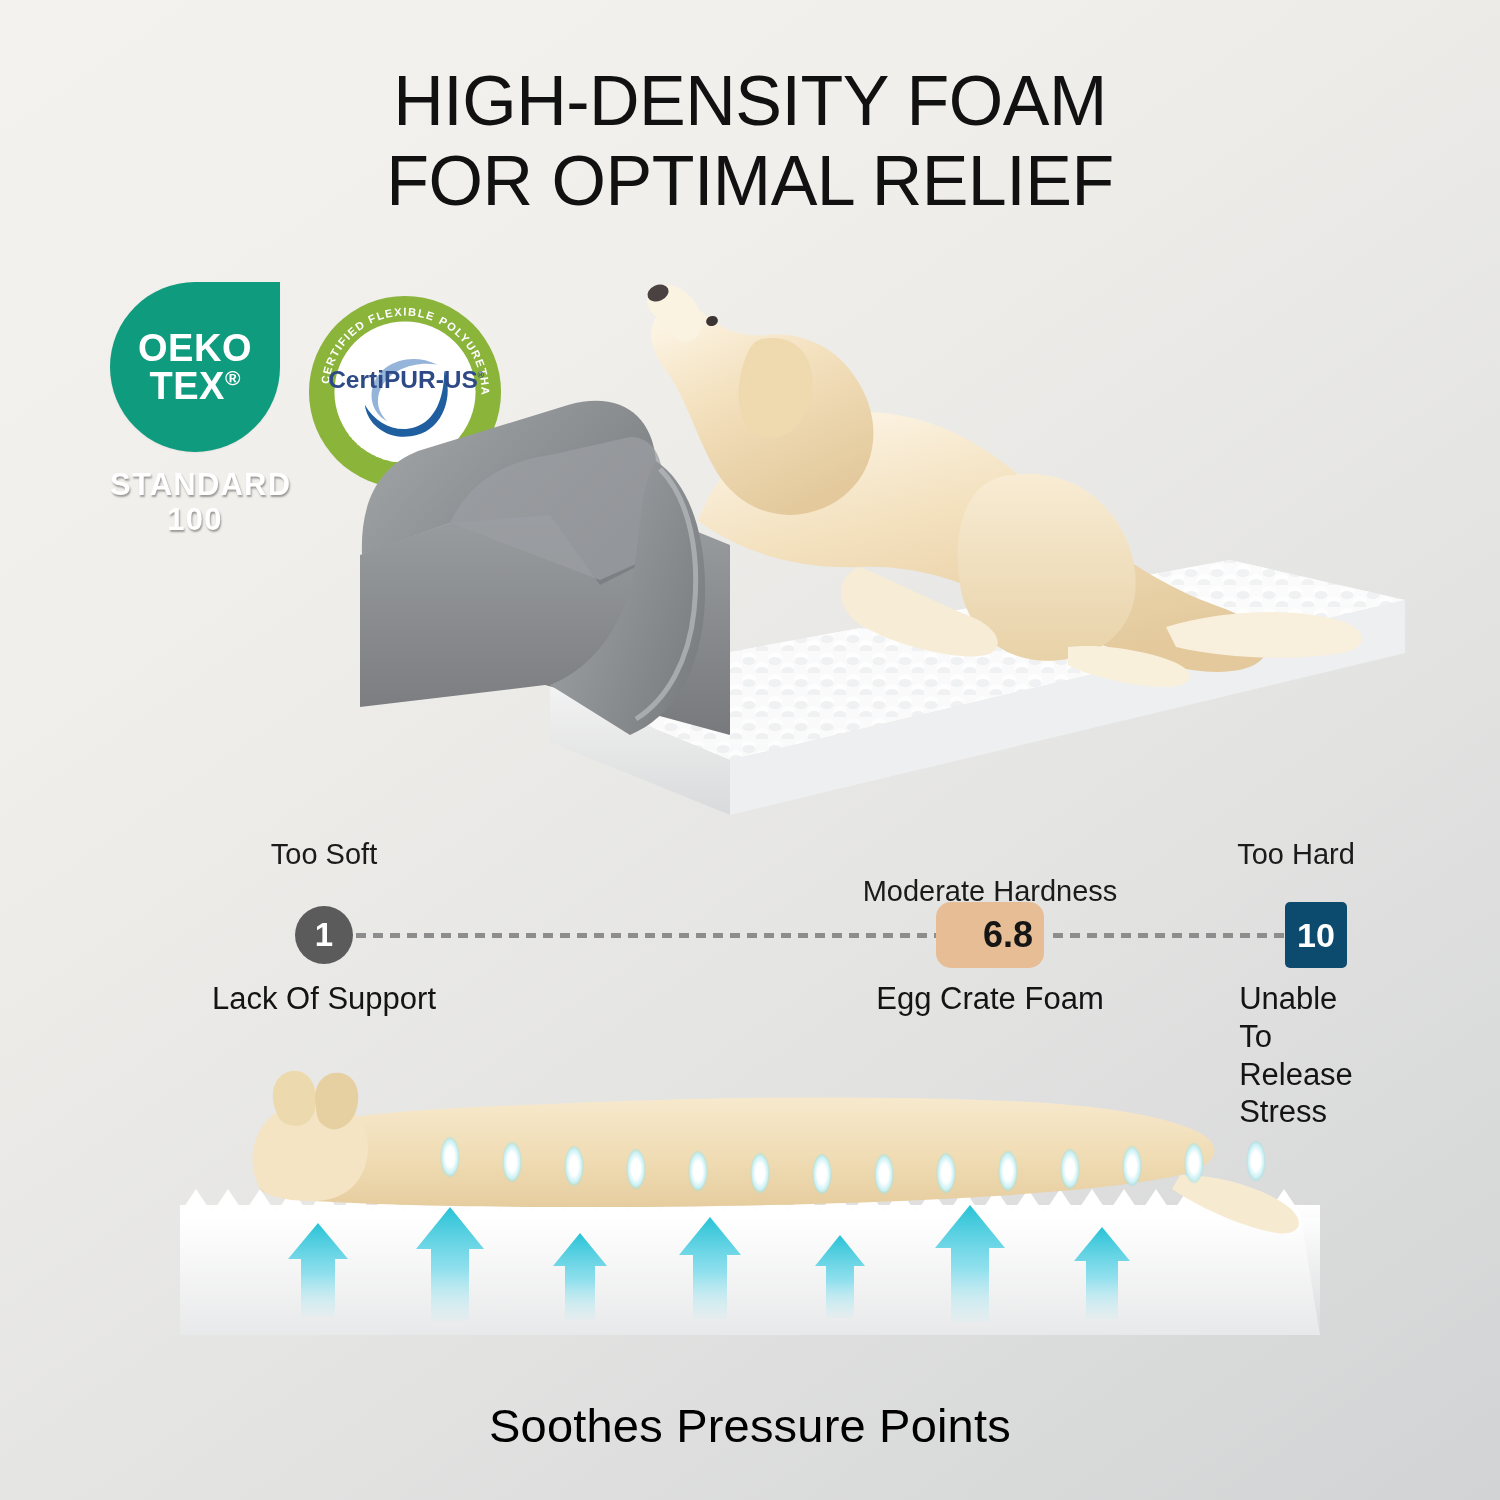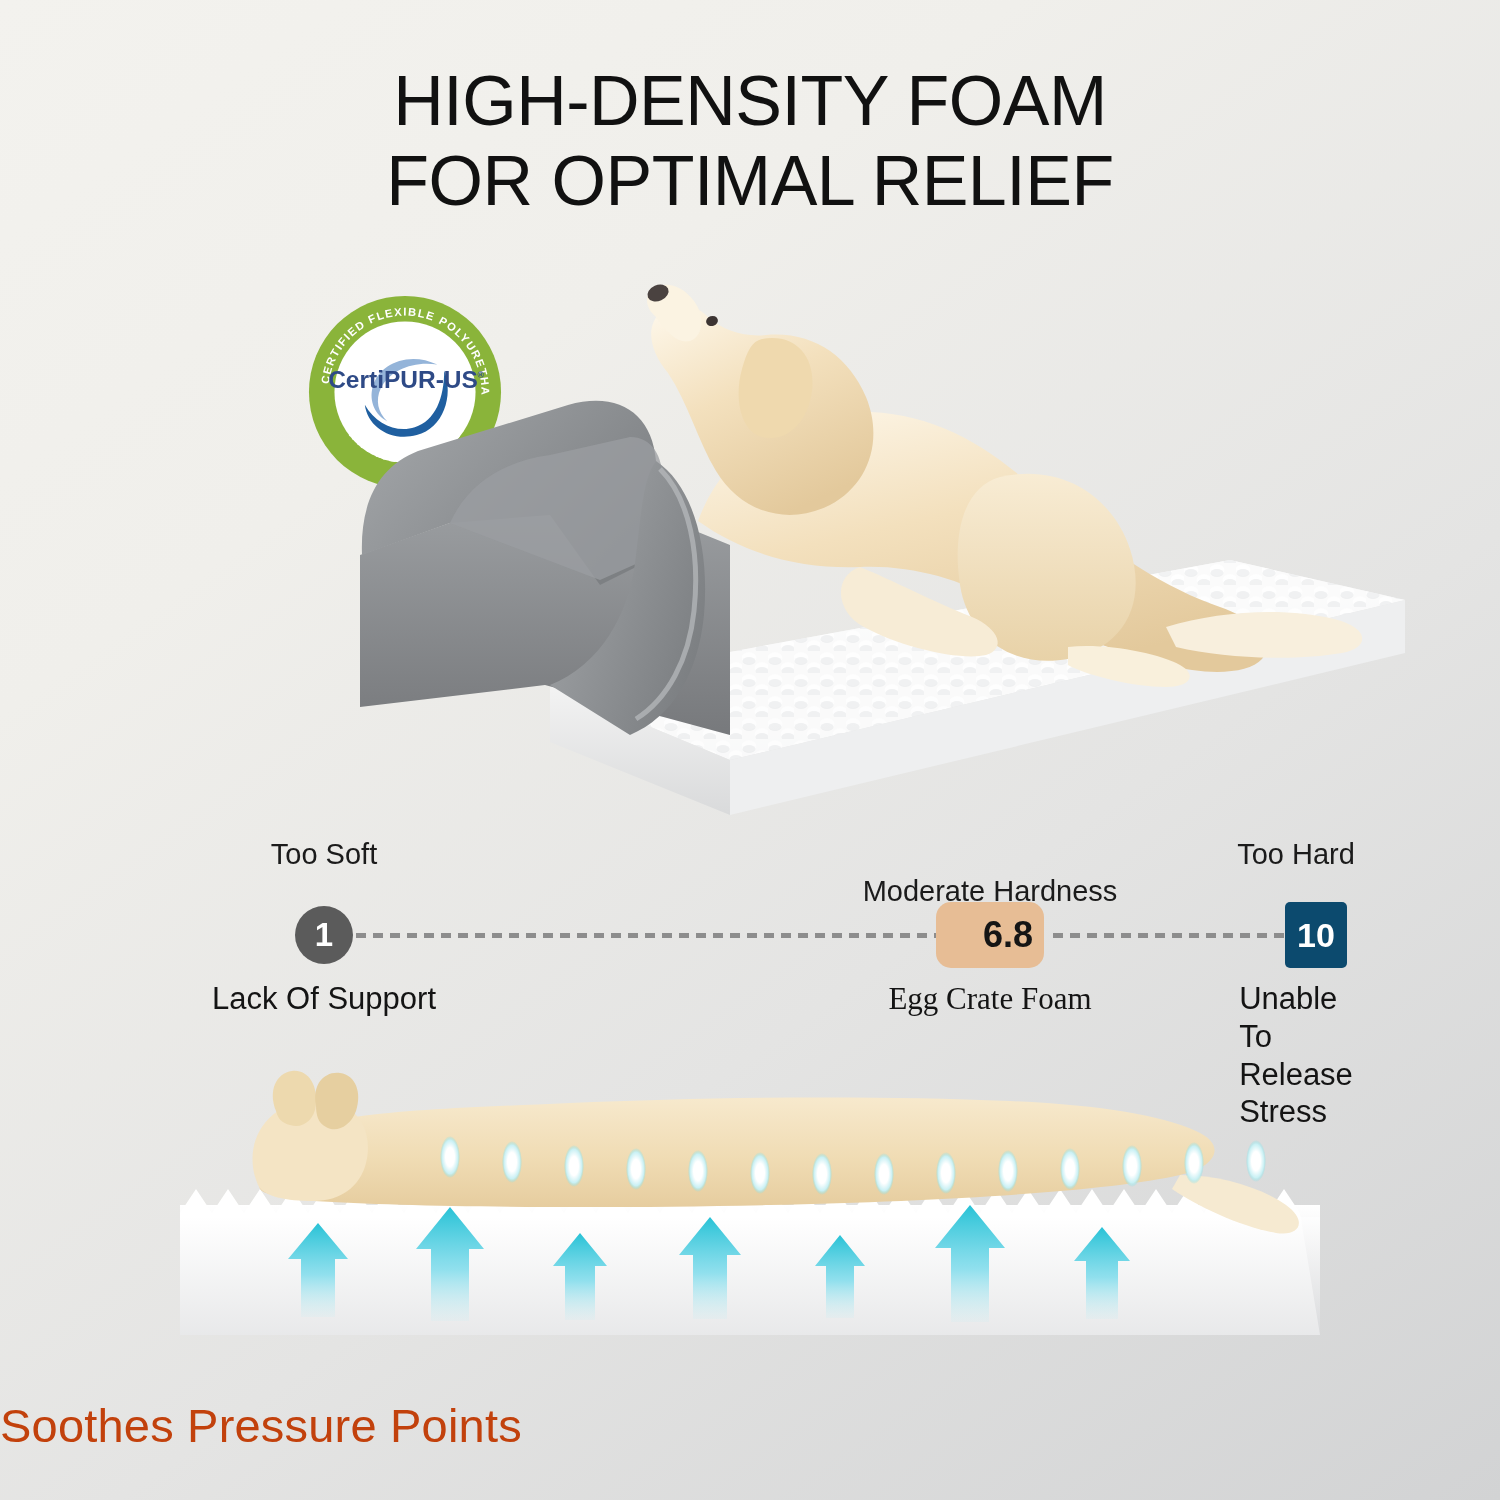--- a/index.html
+++ b/index.html
@@ -75,36 +75,48 @@
     position:absolute;font-size:31px;color:#141414;text-align:left;
     line-height:1.22;transform:translateX(-50%);
   }
 
   
   .pressure{position:absolute;left:150px;top:1035px;width:1200px;height:330px;}
   .pressure svg{display:block;width:100%;height:100%;}
 
   
   .caption{
-    position:absolute;left:0;right:0;top:1398px;
-    font-size:47px;color:#c2410c;letter-spacing:.2px;
+    position:absolute;left:0;right:0;top:1398px;text-align:center;
+    font-size:47px;color:#000000;letter-spacing:.2px;
   }
 </style>
 </head>
 <body>
 
 <div class="stage">
 
   <div class="headline">
     <span>HIGH-DENSITY FOAM</span>
     <span class="l2">FOR OPTIMAL RELIEF</span>
   </div>
 
   <div class="badges">
 
+    <div class="oeko-wrap">
+      <div class="oeko-drop">
+        <div class="oeko-txt">
+          <span>OEKO</span><br>
+          <span>TEX</span><span class="reg">®</span>
+        </div>
+      </div>
+      <div class="oeko-std">
+        <span>STANDARD</span><br>
+        <span>100</span>
+      </div>
+    </div>
 
     <div class="certi">
       <svg viewBox="0 0 200 200">
         <defs>
           <path id="arcTop" d="M 22,100 A 78,78 0 0 1 178,100"></path>
           <path id="arcBot" d="M 28,100 A 72,72 0 0 0 172,100"></path>
         </defs>
         <circle cx="100" cy="100" r="98" fill="#8ab43a"></circle>
         <circle cx="100" cy="100" r="72" fill="#ffffff"></circle>
         <text font-size="11.4" font-weight="700" fill="#ffffff" font-family="Liberation Sans, sans-serif" letter-spacing="1.45">
@@ -228,21 +240,21 @@
       <div class="marker m-mid" style="left:70%;padding-left:36px;">
         <span>6.8</span>
       </div>
       <div class="marker m-ten" style="left:95.5%;">
         <span>10</span>
       </div>
     </div>
 
     <div class="scale-bot">
       <div class="s-botlabel" style="left:14.5%;">Lack Of Support</div>
-      <div class="s-botlabel" style="left:70%;font-family:Liberation Serif, serif;">Egg Crate Foam</div>
+      <div class="s-botlabel" style="left:70%;">Egg Crate Foam</div>
       <div class="s-botlabel" style="left:95.5%;white-space:pre-line;">Unable To
 Release Stress</div>
     </div>
   </div>
 
   <div class="pressure">
     <svg viewBox="0 0 1200 330">
       <defs>
         <linearGradient id="arrG" x1="0" y1="1" x2="0" y2="0">
           <stop offset="0" stop-color="#bfeef5" stop-opacity="0.15"></stop>

